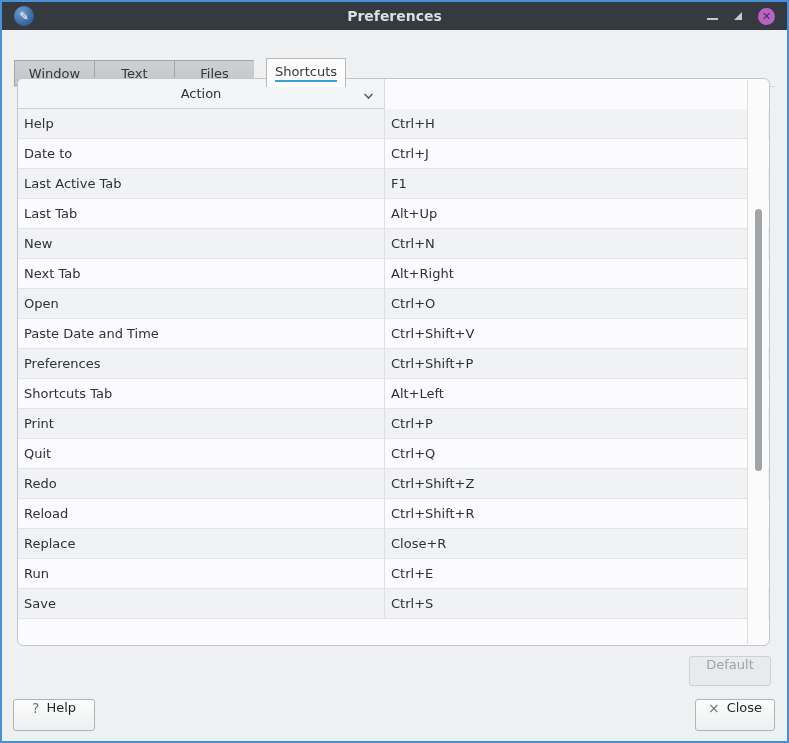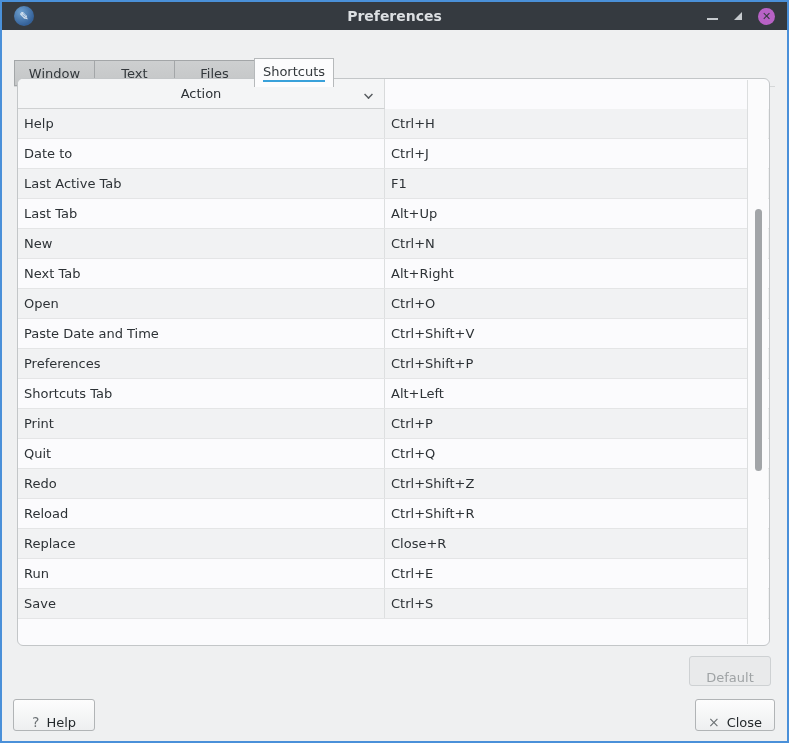--- a/index.html
+++ b/index.html
@@ -47,21 +47,21 @@
   }
   .tab {
     width: 80px; height: 26px; display: flex; align-items: center; justify-content: center;
     background: linear-gradient(#cdcfd0, #c4c6c7);
     border: 1px solid #a3a6a8; border-right: none;
     color: #33383c; font-size: 13px;
   }
   .tab:last-of-type { border-right: 1px solid #a3a6a8; }
   .tab.active {
     height: 29px; background: #fcfcfd; border: 1px solid #b6b9bb; border-bottom: none;
-    margin-bottom: -1px; position: relative; z-index: 2;
+    margin-bottom: -1px; position: relative; z-index: 2; margin-left: 12px;
   }
   .tab.active .tab-label { border-bottom: 2px solid #39a1da; padding-bottom: 1px; }
 
   
   .shortcut-table {
     position: absolute; left: 15px; top: 76px; width: 753px; height: 568px;
     background: #fbfbfd; border: 1px solid #c3c6c8; border-radius: 6px;
     overflow: hidden;
   }
   .thead { display: flex; height: 30px; }
@@ -97,21 +97,21 @@
     background: #fbfbfc; border-left: 1px solid #dcdedf;
     border-radius: 0 6px 6px 0;
   }
   .scroll-thumb {
     position: absolute; left: 7px; top: 129px; width: 7px; height: 262px;
     background: #a2a5a8; border-radius: 4px;
   }
 
   
   .push-btn {
-    position: absolute; display: flex; align-items: flex-end; justify-content: center;
+    position: absolute; display: flex; align-items: flex-start; justify-content: center;
     gap: 7px; font-size: 13px; color: #24292c;
     background: linear-gradient(#fdfdfd, #eeeff0);
     border: 1px solid #b1b4b6; border-radius: 3px;
   }
   .btn-default {
     left: 687px; top: 654px; width: 82px; height: 30px;
     background: #e9eaeb; border-color: #ced1d3; color: #9fa3a5;
   }
   .btn-help { left: 11px; top: 697px; width: 82px; height: 32px; }
   .btn-close { left: 693px; top: 697px; width: 80px; height: 32px; }

